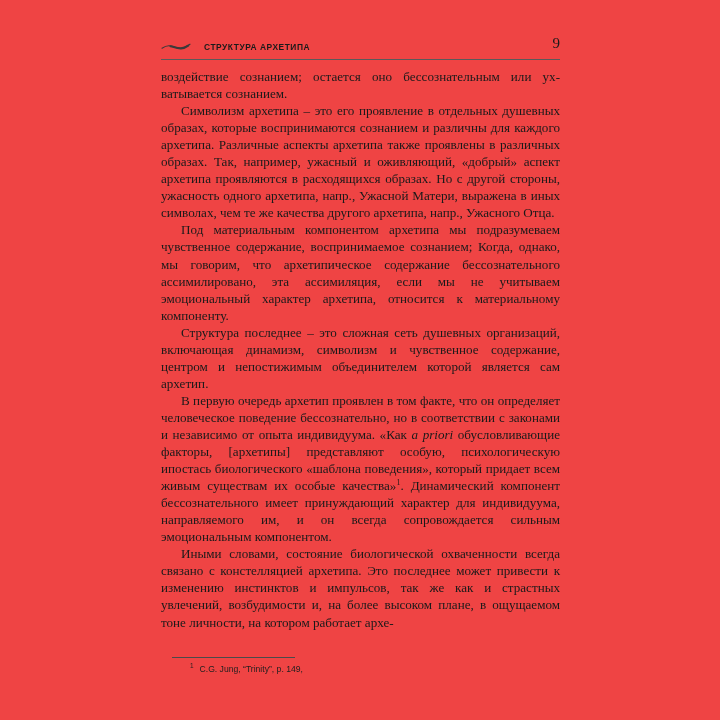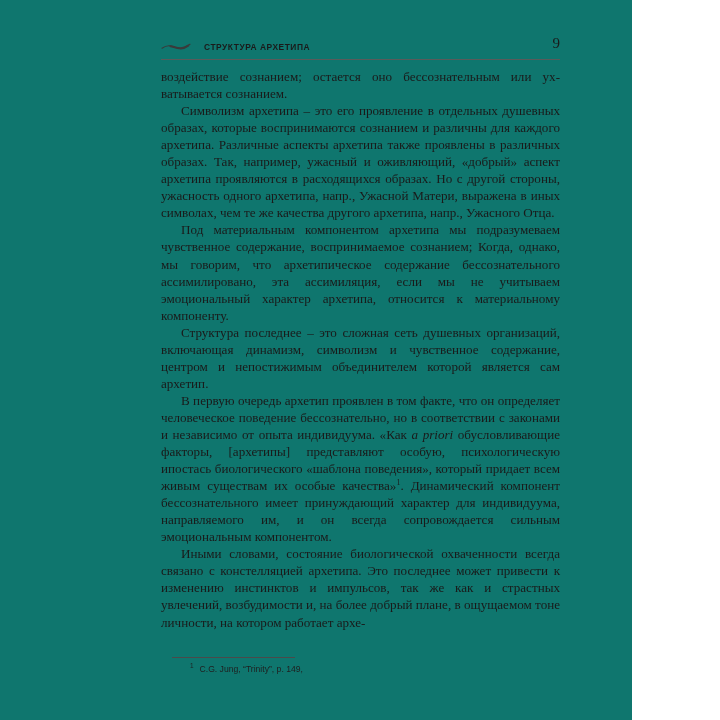--- a/index.html
+++ b/index.html
@@ -10,23 +10,23 @@
   body {
     width: 720px;
     height: 720px;
     overflow: hidden;
     font-family: "Liberation Serif", "DejaVu Serif", serif;
     color: #1a1a1a;
   }
 
   .page {
     position: relative;
-    width: 632px;
+    width: 720px;
     height: 720px;
-    background: #0f766e;
+    background: #ef4444;
   }
 
   
   .running-head {
     position: absolute;
     left: 161px;
     top: 38px;
     width: 399px;
     height: 18px;
     display: flex;
@@ -139,21 +139,21 @@
   </div>
 
   <div class="head-rule"></div>
 
   <div class="body-col" id="body-col">
       <p class="para"><span>воздействие сознанием; остается оно бессознательным или ух­ватывается сознанием.</span></p>
       <p class="para indent"><span>Символизм архетипа – это его проявление в отдельных ду­шевных образах, которые воспринимаются сознанием и раз­личны для каждого архетипа. Различные аспекты архетипа также проявлены в различных образах. Так, например, ужас­ный и оживляющий, «добрый» аспект архетипа проявляются в расходящихся образах. Но с другой стороны, ужасность одного архетипа, напр., Ужасной Матери, выражена в иных символах, чем те же качества другого архетипа, напр., Ужасного Отца.</span></p>
       <p class="para indent"><span>Под материальным компонентом архетипа мы подразуме­ваем чувственное содержание, воспринимаемое сознанием; Когда, однако, мы говорим, что архетипическое содержание бессознательного ассимилировано, эта ассимиляция, если мы не учитываем эмоциональный характер архетипа, относится к материальному компоненту.</span></p>
       <p class="para indent"><span>Структура последнее – это сложная сеть душевных органи­заций, включающая динамизм, символизм и чувственное со­держание, центром и непостижимым объединителем которой является сам архетип.</span></p>
       <p class="para indent"><span>В первую очередь архетип проявлен в том факте, что он определяет человеческое поведение бессознательно, но в соот­ветствии с законами и независимо от опыта индивидуума. «Как </span><i>a priori</i><span> обусловливающие факторы, [архетипы] представляют особую, психологическую ипостась биологического «шаблона поведения», который придает всем живым существам их осо­бые качества»</span><sup class="fn-ref">1</sup><span>. Динамический компонент бессознательного имеет принуждающий характер для индивидуума, направляе­мого им, и он всегда сопровождается сильным эмоциональным компонентом.</span></p>
-      <p class="para indent"><span>Иными словами, состояние биологической охваченности всегда связано с констелляцией архетипа. Это последнее может привести к изменению инстинктов и импульсов, так же как и страстных увлечений, возбудимости и, на более добрый пла­не, в ощущаемом тоне личности, на котором работает архе-</span></p>
+      <p class="para indent"><span>Иными словами, состояние биологической охваченности всегда связано с констелляцией архетипа. Это последнее может привести к изменению инстинктов и импульсов, так же как и страстных увлечений, возбудимости и, на более высоком пла­не, в ощущаемом тоне личности, на котором работает архе-</span></p>
     </div>
 
   <div class="footnote-area">
     <div class="footnote-rule"></div>
     <p class="footnote">
       <span class="fn-num">1</span><span>C.G. Jung, “Trinity”, p. 149,</span>
     </p>
   </div>
 
 </div>

